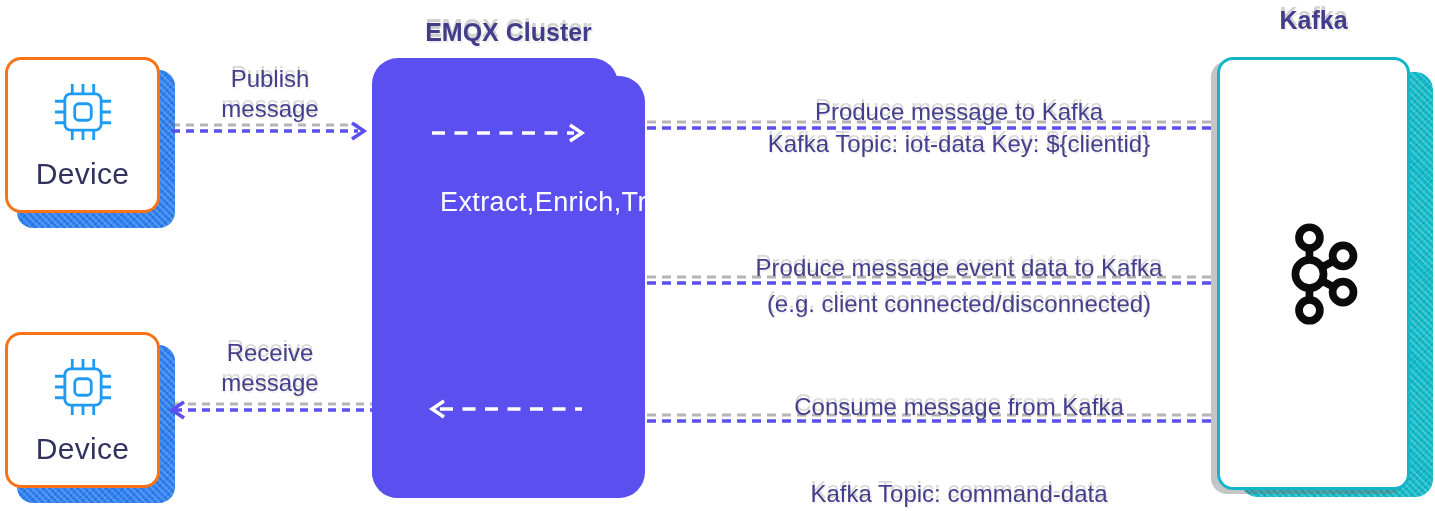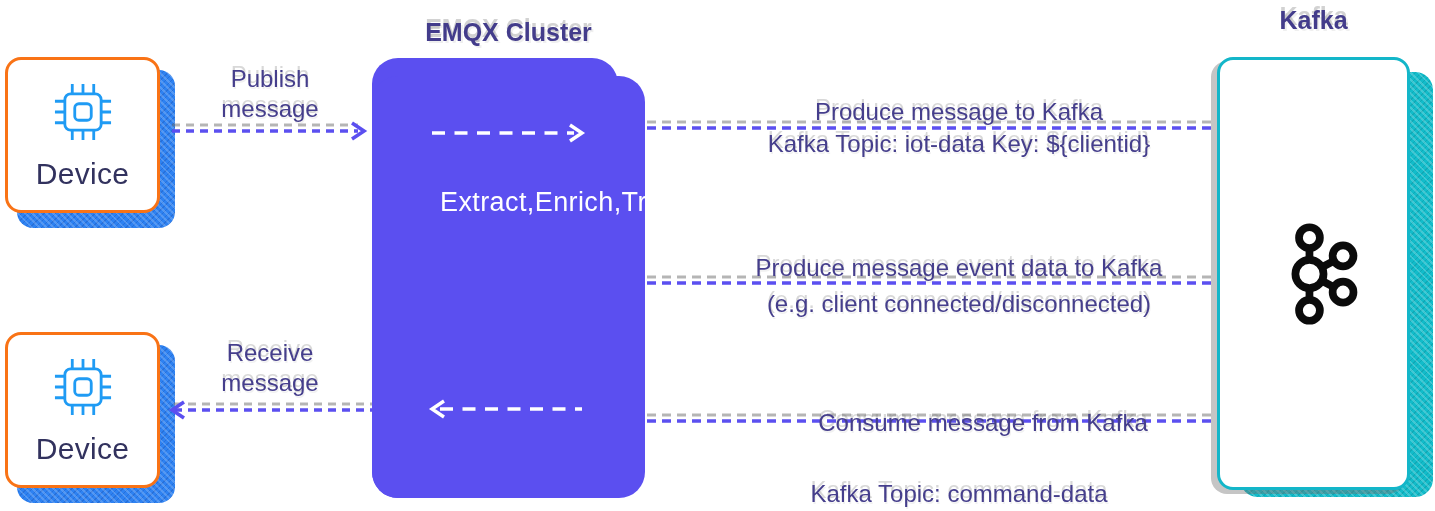--- a/index.html
+++ b/index.html
@@ -107,21 +107,21 @@
     <path d="M2 9 H570" stroke="#6b6b6b" stroke-width="3" stroke-dasharray="9 6" opacity="0.5" fill="none"></path>
     <path d="M2 15 H570" stroke="#5b4ff0" stroke-width="3.6" stroke-dasharray="9 6" fill="none"></path>
   </svg>
 
   <div class="label klabel" style="top:97px;">Produce message to Kafka</div>
   <div class="label klabel" style="top:129px;">Kafka Topic: iot-data Key: ${clientid}</div>
 
   <div class="label klabel" style="top:253px;">Produce message event data to Kafka</div>
   <div class="label klabel" style="top:289px;">(e.g. client connected/disconnected)</div>
 
-  <div class="label klabel" style="top:408px;padding-left:24px;">Consume message from Kafka</div>
+  <div class="label klabel" style="top:392px;">Consume message from Kafka</div>
   <div class="label klabel" style="top:432px;margin-top:47px;">Kafka Topic: command-data</div>
 
   <div class="shadow teal" style="left:1240px;top:72px;width:193px;height:425px;border-radius:18px;"></div>
   <div class="card kafka" style="left:1217px;top:57px;width:187px;height:427px;">
     <svg width="100" height="118" viewBox="0 0 110 130">
       <g stroke="#0b0b0b" stroke-width="8.5" fill="none">
         <path d="M50 34 V50 M50 80 V96"></path>
         <path d="M60 59.5 L79 49.5 M60 70.5 L79 80.5"></path>
       </g>
       <g stroke="#0b0b0b" stroke-width="8.5" fill="#ffffff">

